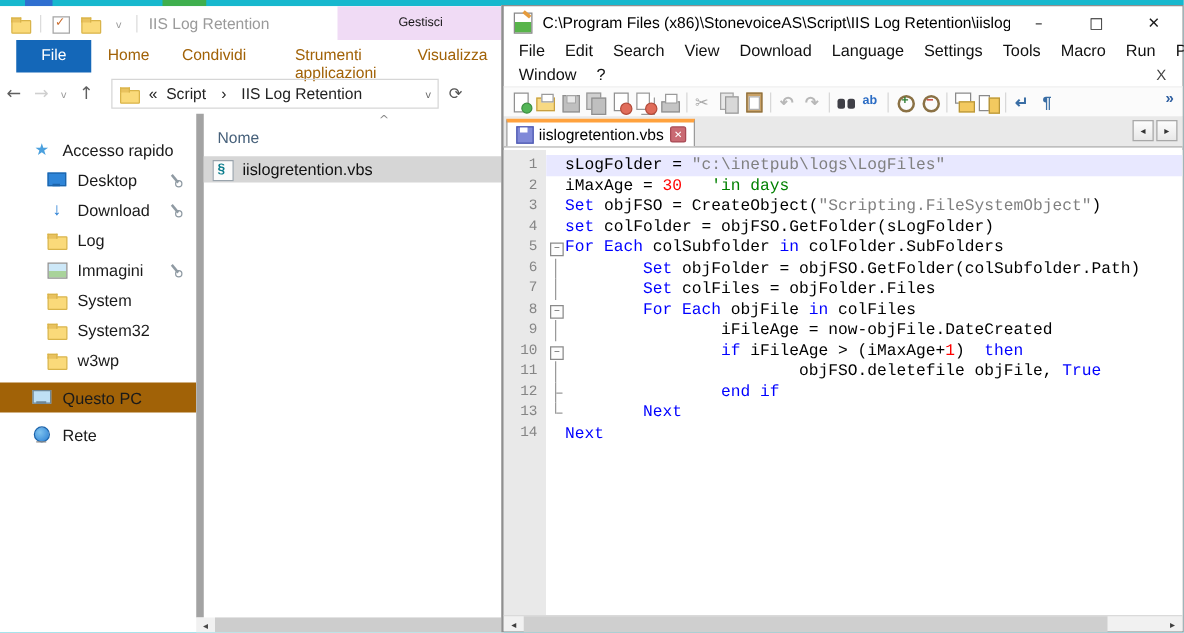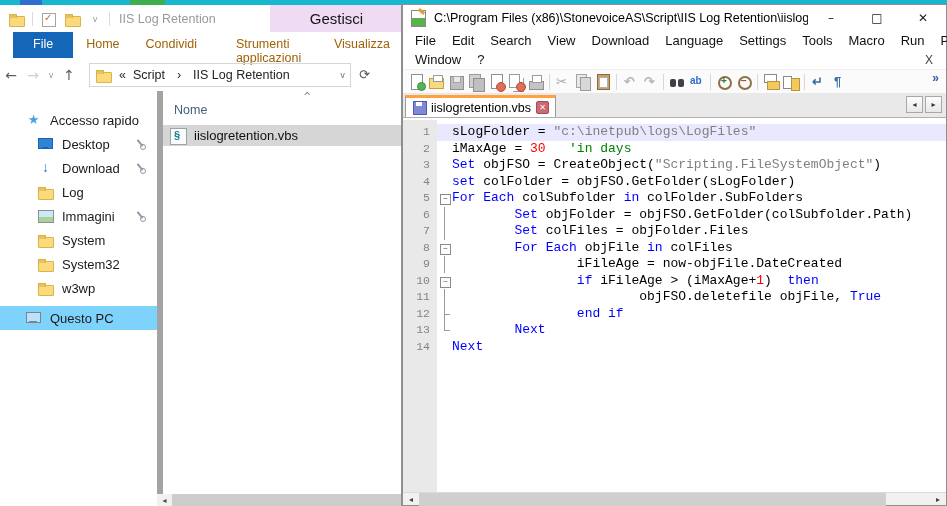--- a/index.html
+++ b/index.html
@@ -14,39 +14,39 @@
   .g-min::before{content:"\2013";} .g-max::before{content:"\25A1";}
   .g-close::before{content:"\2715";} .g-left::before{content:"\25C2";}
   .g-right::before{content:"\25B8";}
 
   
   .explorer { position:absolute; left:0; top:5px; width:403px; height:501px; background:#fff; font-size:13px; color:#1a1a1a; }
   .ex-titlebar { height:27px; display:flex; align-items:center; position:relative; background:#fff; }
   .qat { display:flex; align-items:center; gap:7px; padding-left:8px; }
   .qat-sep { width:1px; height:14px; background:#dcdcdc; }
   .ex-title { color:#9a9a9a; font-size:12.5px; margin-left:9px; white-space:nowrap; }
-  .gestisci { position:absolute; left:270px; top:0; width:133px; height:27px; background:var(--contextual-tab,#f0dbf5); display:flex; align-items:center; justify-content:center; font-size:15px; color:#151515; }
+  .gestisci { position:absolute; left:270px; top:0; width:133px; height:27px; background:var(--contextual-tab,#f0dbf5); display:flex; align-items:center; justify-content:center; font-size:10px; color:#151515; }
   .ex-tabs { height:26px; display:flex; align-items:stretch; }
   .ex-tab { padding:5px 13px 0 13px; font-size:12.5px; color:#a16207; }
   .ex-tab.file { background:var(--explorer-file-tab,#1467b8); color:#fff; margin-left:13px; padding:5px 20px 0 20px; }
   .ex-tab.tools { margin-left:13px; }
   .ex-address { height:33px; display:flex; align-items:center; }
   .nav-btn { width:22px; text-align:center; font-size:14px; }
   .nav-btn.dis { color:#cfcfcf; } .nav-btn.en { color:#5f5f5f; }
   .nav-chev { width:14px; text-align:center; font-size:9px; color:#9a9a9a; }
   .crumb { margin-left:9px; width:262px; height:24px; border:1px solid #d6d6d6; display:flex; align-items:center; padding:0 5px; gap:7px; font-size:12.5px; color:#222; }
   .crumb .spacer { flex:1; }
   .crumb-chev { color:#6a6a6a; font-size:9px; }
   .refresh { margin-left:8px; color:#555; font-size:13px; }
   .ex-main { position:absolute; top:86px; bottom:12px; left:0; right:0; display:flex; }
   .side { width:157px; padding-top:17px; overflow:hidden; }
   .side-item { height:24px; display:flex; align-items:center; gap:8px; padding-left:25px; position:relative; font-size:13px; }
   .side-item.child { padding-left:37px; }
   .side-item.section { margin-top:6px; }
-  .side-item.selected { background:#7dd3fc; }
+  .side-item.selected { background:#a16207; }
   .pin { position:absolute; right:11px; width:12px; height:12px; }
   .pin::before { content:""; position:absolute; left:5px; top:1px; width:2px; height:8px; background:#8f9aa3; transform:rotate(-40deg); }
   .pin::after { content:""; position:absolute; left:6px; top:6px; width:4px; height:4px; border:1px solid #8f9aa3; border-radius:50%; }
   .filelist { flex:1; position:relative; border-left:6px solid #a3a3a3; }
   .col-head { position:relative; height:26px; display:flex; align-items:flex-end; padding-left:11px; color:#46607a; font-size:12.5px; }
   .sort-caret { position:absolute; left:140px; top:0; color:#8a8a8a; font-size:10px; }
   .file-row { margin-top:8px; height:21px; display:flex; align-items:center; gap:7px; padding-left:7px; background:#d6d6d6; font-size:13px; color:#111; }
   .ex-hscroll { position:absolute; bottom:0; left:157px; right:0; height:12px; background:#f1f1f1; display:flex; align-items:center; }
   .ex-hscroll .arr { width:15px; text-align:center; font-size:8px; color:#4a4a4a; }
   .ex-hscroll .thumb { flex:1; height:12px; background:#cdcdcd; }
@@ -230,20 +230,24 @@
           <span>System32</span>
         </div>
         <div class="side-item child">
           <span class="i i-folder"></span>
           <span>w3wp</span>
         </div>
         <div class="side-item selected section">
           <span class="i i-this-pc"></span>
           <span>Questo PC</span>
         </div>
+        <div class="side-item section">
+          <span class="i i-network"></span>
+          <span>Rete</span>
+        </div>
       </div>
     <div class="filelist">
       <div class="col-head">
         <span>Nome</span>
         <span class="sort-caret g-caret-up"></span>
       </div>
       <div id="ex-files">
           <div class="file-row selected">
             <span class="i i-vbs-file"></span>
             <span>iislogretention.vbs</span>

